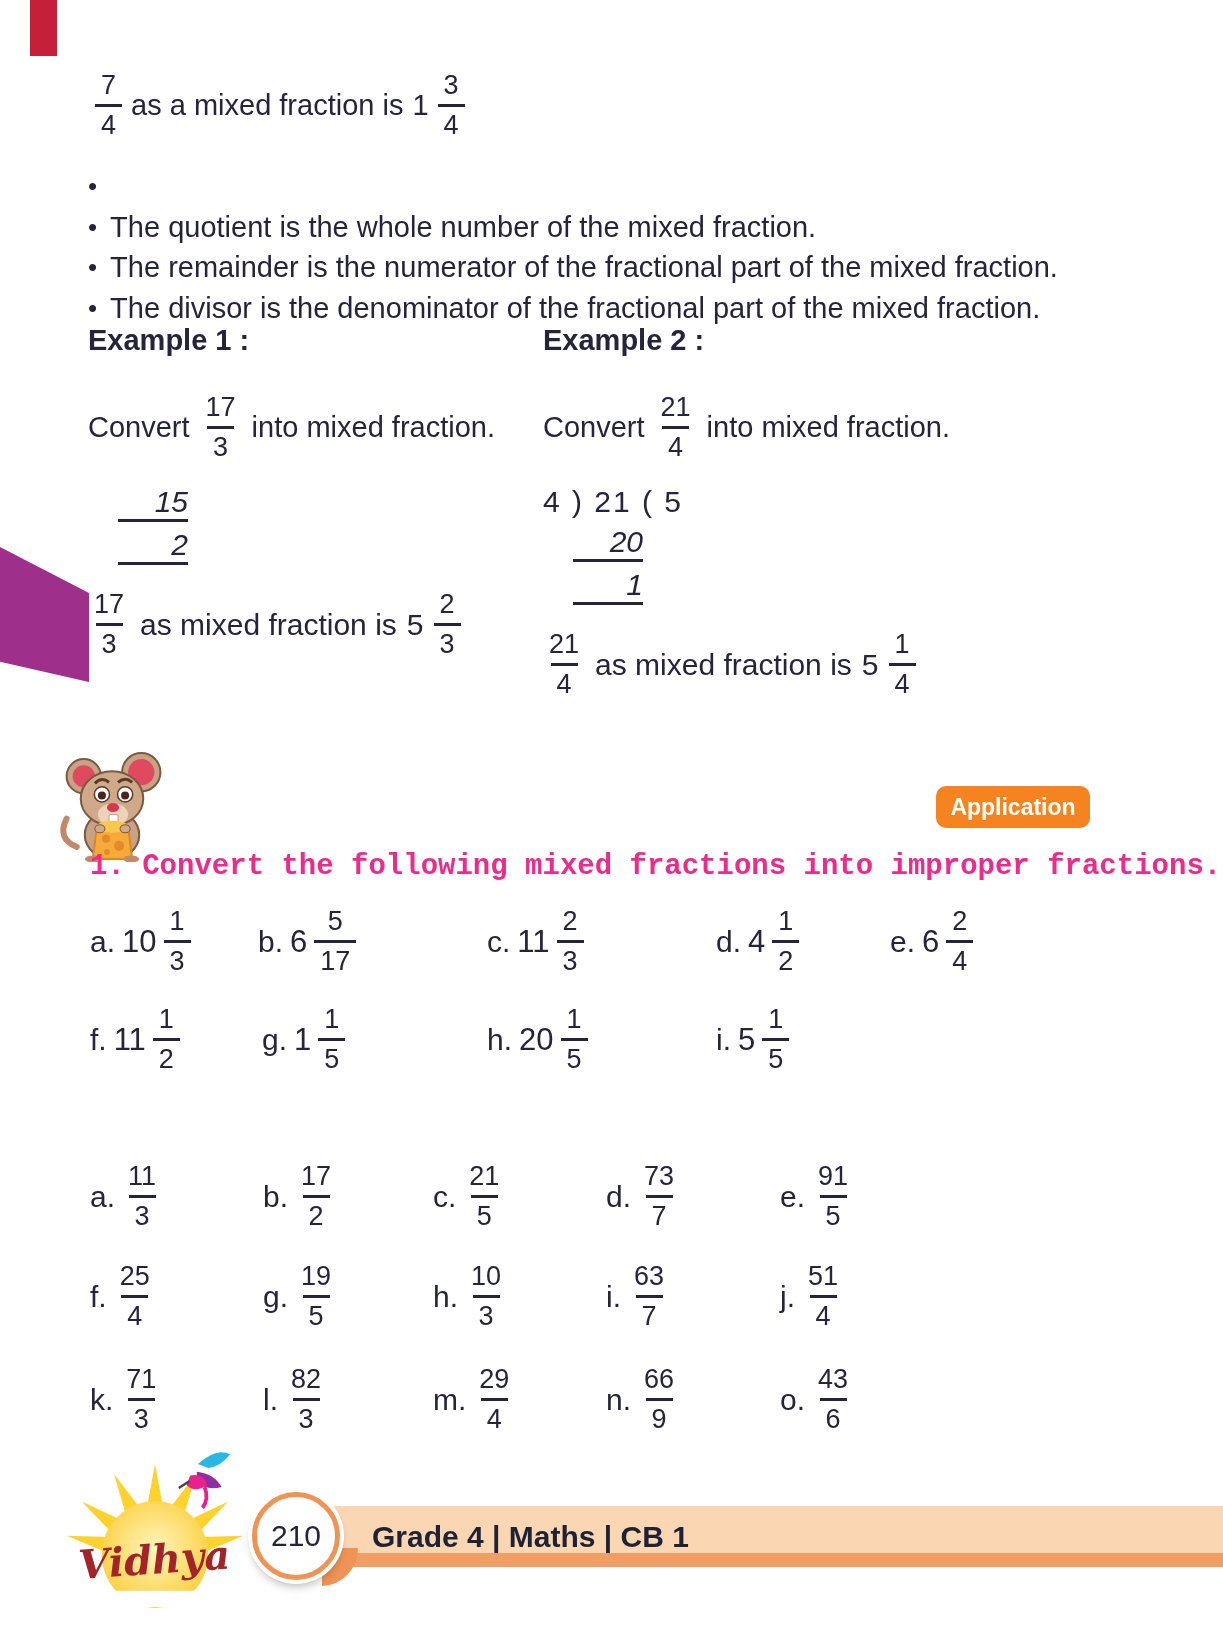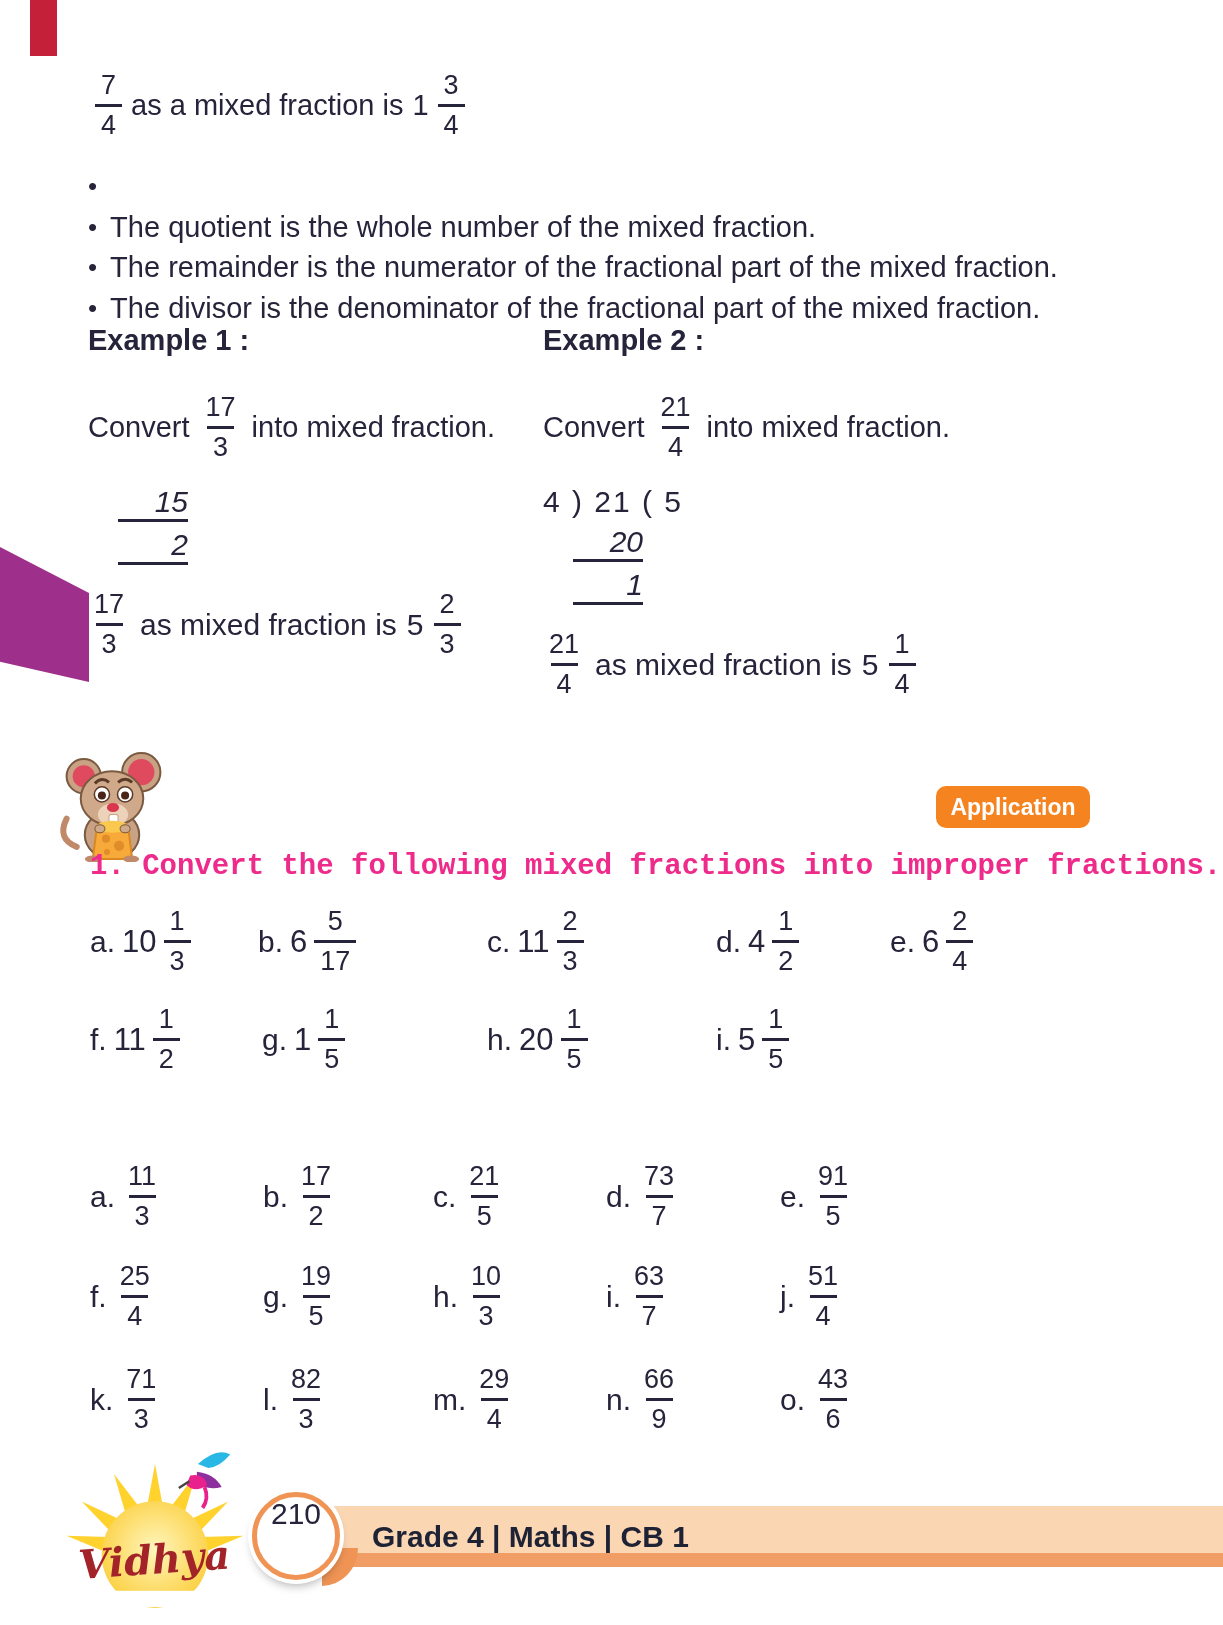--- a/index.html
+++ b/index.html
@@ -70,21 +70,21 @@
 
   
   .footer-bar{position:absolute;left:300px;top:1506px;width:923px;height:61px;background:#fbd6b3;
     border-radius:16px 0 0 16px;z-index:2;}
   .footer-bar .strip{position:absolute;left:0;bottom:0;width:100%;height:14px;background:#f09d66;
     border-radius:0 0 0 16px;}
   .circle-tail{position:absolute;left:322px;top:1548px;width:36px;height:38px;background:#ef9455;
     border-radius:0 0 100% 0;z-index:2;}
   .page-circle{position:absolute;left:252px;top:1492px;width:78px;height:78px;border-radius:50%;
     background:#fff;border:5px solid #ef9455;box-shadow:0 0 0 4px #fff,0 6px 10px rgba(0,0,0,.3);
-    display:flex;justify-content:center;font-size:30px;color:#26243a;z-index:3;}
+    display:flex;align-items:center;justify-content:center;font-size:30px;color:#26243a;z-index:3;}
   .footer-text{position:absolute;left:372px;top:1520px;font-weight:bold;font-size:30px;color:#1e2235;z-index:3;white-space:nowrap;}
   .sun-logo{position:absolute;left:55px;top:1424px;width:200px;height:185px;z-index:4;}
 </style>
 </head>
 <body>
 
 <div class="page">
 
   <div class="red-mark"></div>
   <div class="purple-tab"></div>

